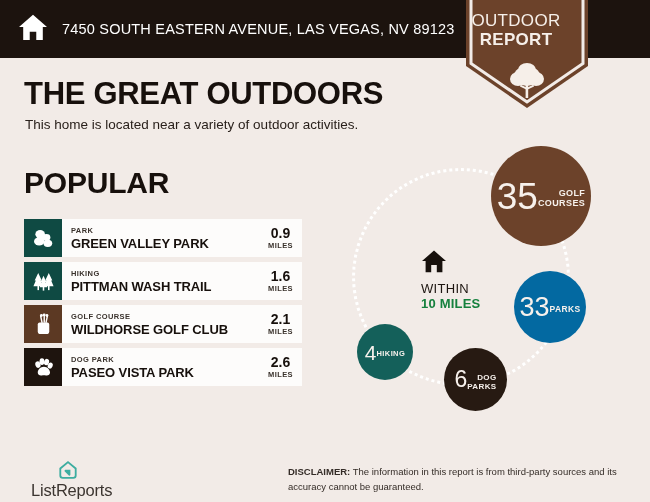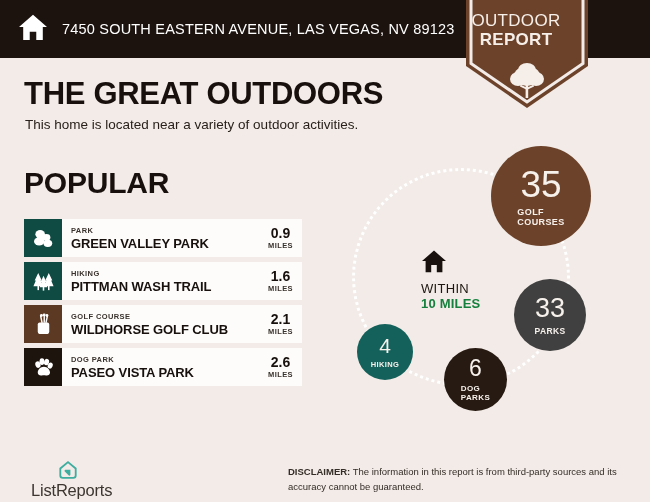--- a/index.html
+++ b/index.html
@@ -156,46 +156,46 @@
     position: absolute;
     top: 22px; left: 14px;
     width: 218px; height: 218px;
     border-radius: 50%;
     border: 3px dotted #ffffff;
   }
   .bubble {
     position: absolute;
     border-radius: 50%;
     display: flex;
-    flex-direction: column;
+    flex-direction: row;
     align-items: center;
     justify-content: center;
     color: #f7f1ec;
-    text-align: left;
+    text-align: right;
   }
   .bubble-num { font-weight: 400; line-height: 1; }
   .bubble-lbl {
     font-weight: 700;
     letter-spacing: 0.4px;
     line-height: 10px;
     margin-top: 4px;
   }
 
   #bubble-golf {
     left: 153px; top: 0px;
     width: 100px; height: 100px;
     background: #6c422a;
   }
   #bubble-golf .bubble-num { font-size: 37px; }
   #bubble-golf .bubble-lbl { font-size: 9px; }
 
   #bubble-parks {
-    left: 176px; top: 133px;
+    left: 176px; top: 125px;
     width: 72px; height: 72px;
-    background: #404040;
+    background: #0369a1;
   }
   #bubble-parks .bubble-num { font-size: 27px; }
   #bubble-parks .bubble-lbl { font-size: 8.5px; }
 
   #bubble-dog {
     left: 106px; top: 202px;
     width: 63px; height: 63px;
     background: #271a12;
   }
   #bubble-dog .bubble-num { font-size: 23px; }

